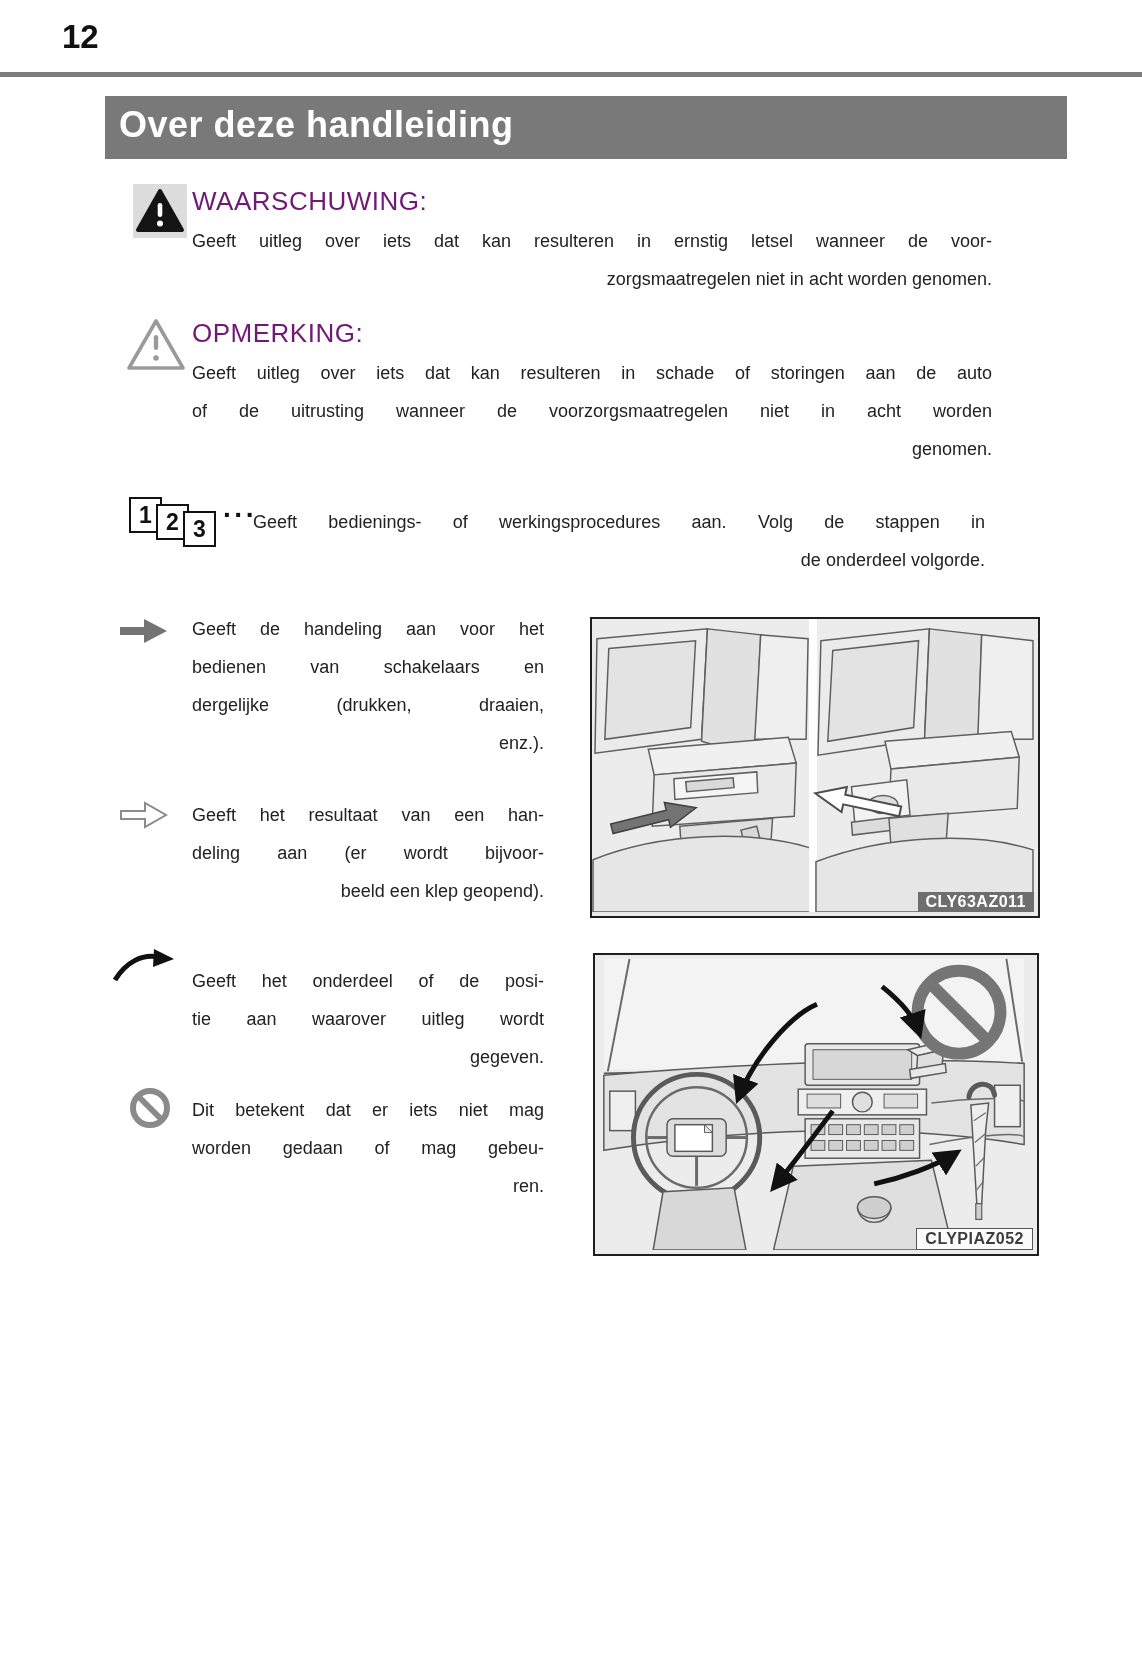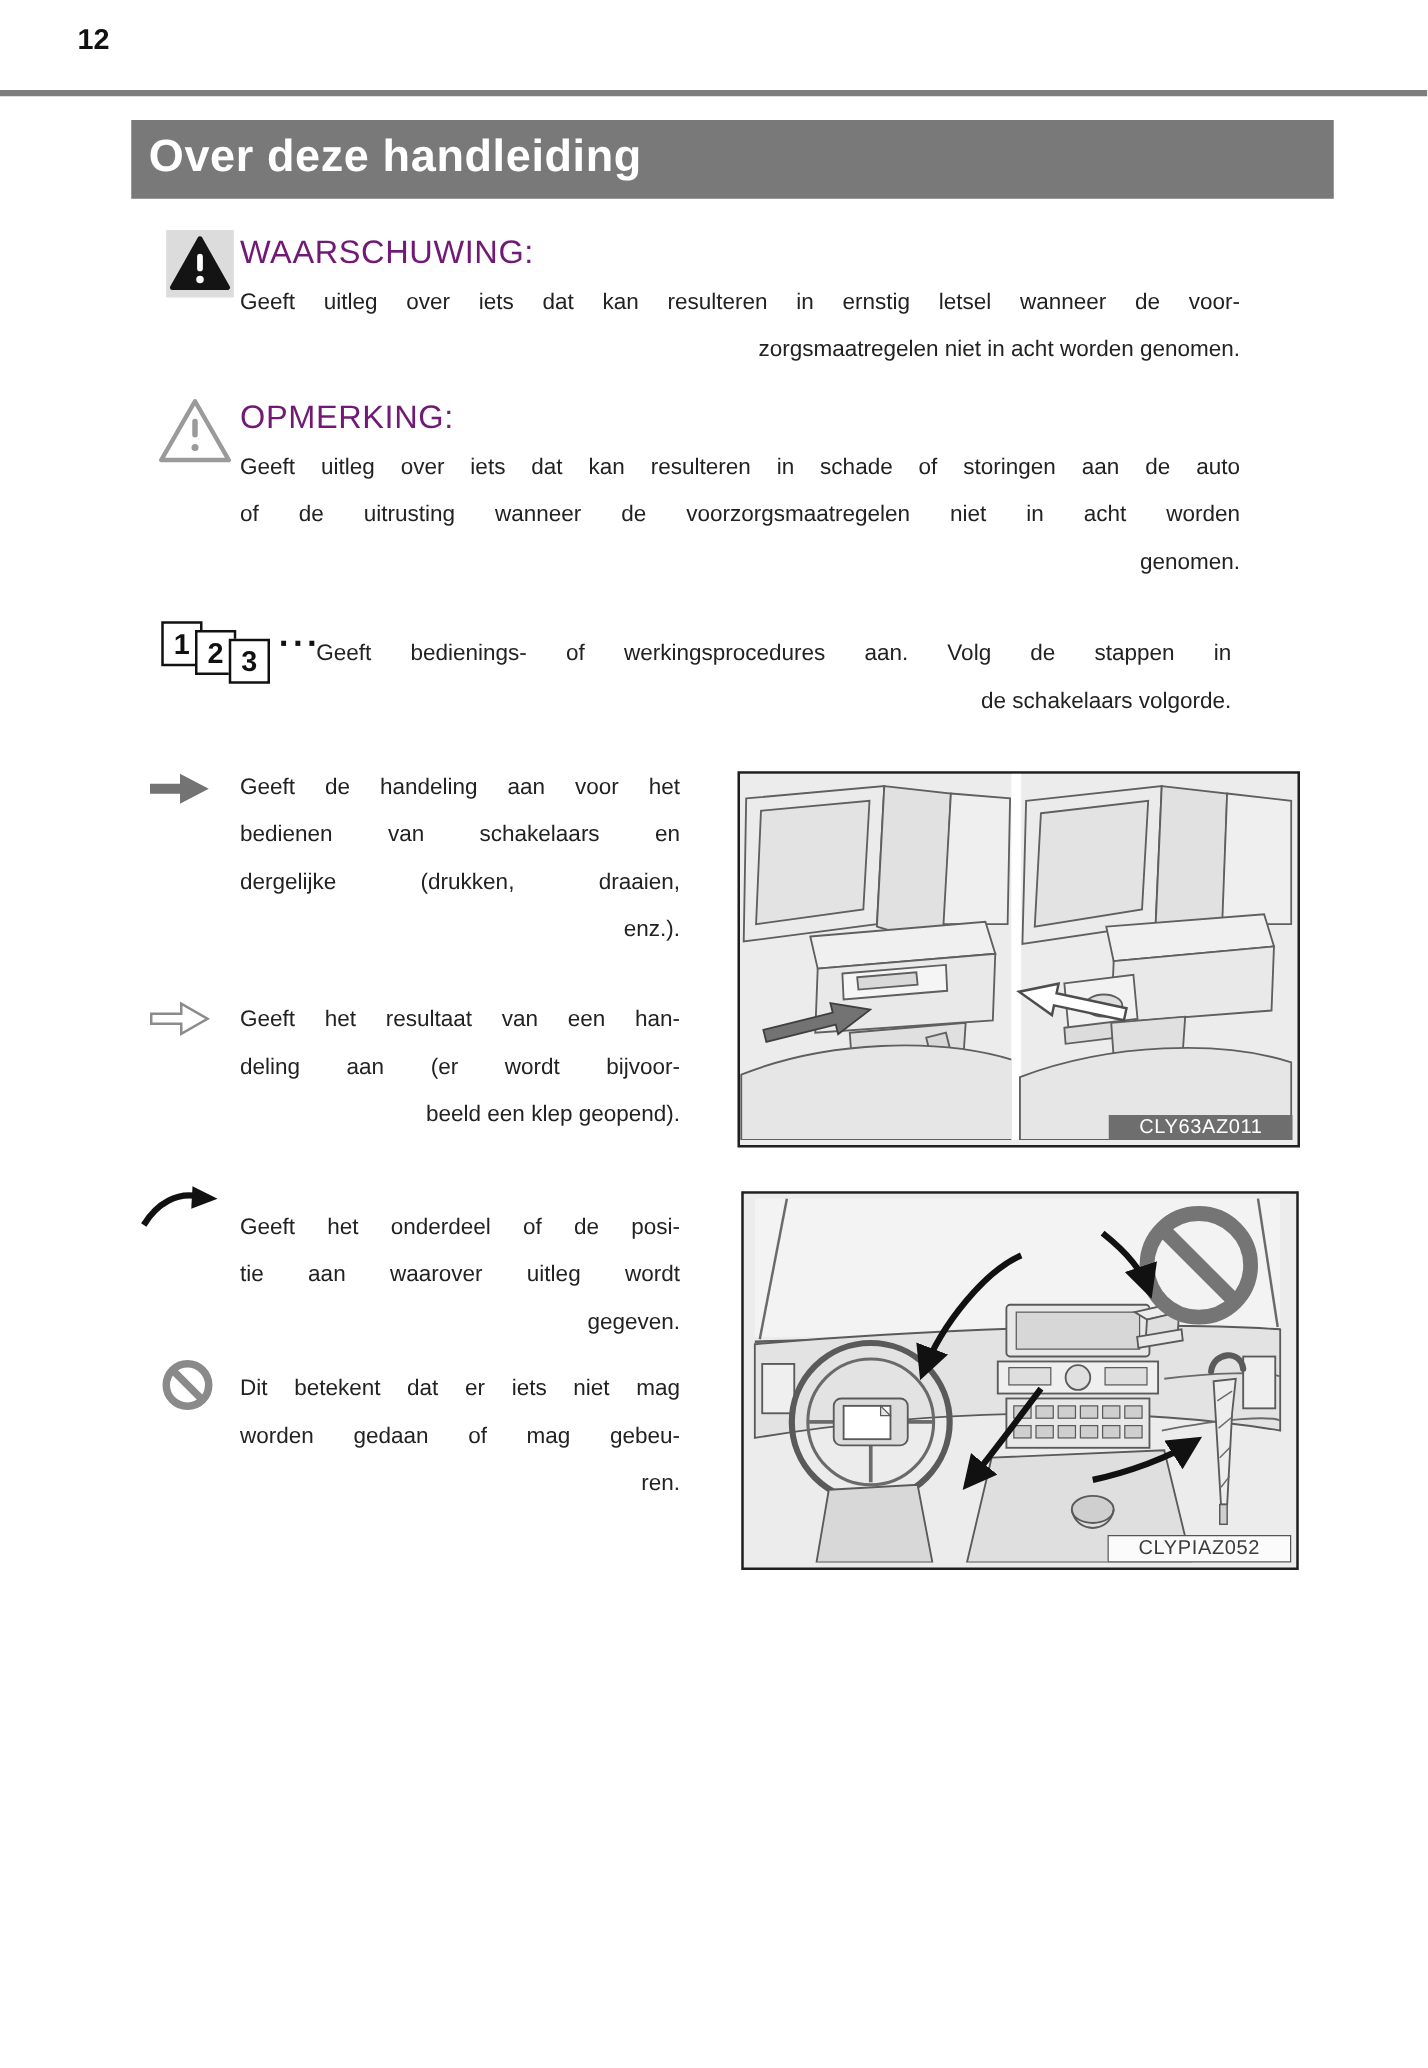--- a/index.html
+++ b/index.html
@@ -2,21 +2,21 @@
 <html><head>
 <meta charset="utf-8">
 <style>
   html,body{margin:0;padding:0;background:#ffffff;}
   #page{
     position:relative;width:1142px;height:1654px;background:#ffffff;
     font-family:"Liberation Sans",sans-serif;color:#1f1f1f;overflow:hidden;
   }
   .abs{position:absolute;}
   
-  .page-number{left:62px;top:18px;font-size:23px;font-weight:bold;color:#111;}
+  .page-number{left:62px;top:18px;font-size:33px;font-weight:bold;color:#111;}
   .top-rule{left:0;top:72px;width:1142px;height:5px;background:#7e7e7e;}
   .header-bar{left:105px;top:96px;width:962px;height:63px;background:#797979;}
   .header-bar .title{
     display:block;padding:8px 0 0 14px;font-size:36px;font-weight:bold;color:#ffffff;
     letter-spacing:0.5px;
   }
   
   .sec-heading{font-size:26px;color:#701a75;letter-spacing:0.5px;}
   .body-text{font-size:18px;color:#222222;}
   .jline{display:block;height:38px;line-height:38px;text-align:justify;overflow:hidden;}
@@ -30,21 +30,21 @@
     display:flex;align-items:center;justify-content:center;font-size:23px;font-weight:bold;color:#111;}
   .step-box.b1{left:0;top:0;}
   .step-box.b2{left:27px;top:7px;}
   .step-box.b3{left:54px;top:14px;}
   .steps-dots{position:absolute;left:94px;top:2px;font-size:28px;font-weight:bold;color:#111;letter-spacing:2px;}
   
   .figure{border:2px solid #1f1f1f;background:#ececec;}
   .fig1{left:590px;top:617px;width:446px;height:297px;}
   .fig2{left:593px;top:953px;width:442px;height:299px;}
   .figure svg{display:block;}
-  .fig-label{position:absolute;font-weight:normal;font-size:16px;letter-spacing:0.5px;padding:1px 24px;}
+  .fig-label{position:absolute;font-weight:bold;font-size:16px;letter-spacing:0.5px;padding:1px 8px;}
   .fig-label.dark{right:4px;bottom:4px;background:#6e6e6e;color:#ffffff;}
   .fig-label.light{right:4px;bottom:4px;background:#fbfbfb;color:#3c3c3c;border:1px solid #555;}
 </style>
 </head>
 <body>
 
 <div id="page">
 
   <div class="abs page-number">12</div>
   <div class="abs top-rule"></div>
@@ -81,21 +81,21 @@
     </div>
 
   <div class="abs steps-wrap">
     <div class="step-box b1">1</div>
     <div class="step-box b2">2</div>
     <div class="step-box b3">3</div>
     <div class="steps-dots">···</div>
   </div>
   <div class="abs body-text" style="left:253px;top:503px;width:732px;">
       <span class="jline">Geeft bedienings- of werkingsprocedures aan. Volg de stappen in</span>
-      <span class="jline last">de schakelaars volgorde.</span>
+      <span class="jline last">de onderdeel volgorde.</span>
     </div>
 
   <div class="abs" style="left:120px;top:616px;">
     <svg width="48" height="30" viewBox="0 0 48 30">
       <polygon points="0,11 24,11 24,3 47,15 24,27 24,19 0,19" fill="#737373"></polygon>
     </svg>
   </div>
   <div class="abs body-text" style="left:192px;top:610px;width:352px;">
       <span class="jline">Geeft de handeling aan voor het</span>
       <span class="jline">bedienen van schakelaars en</span>

